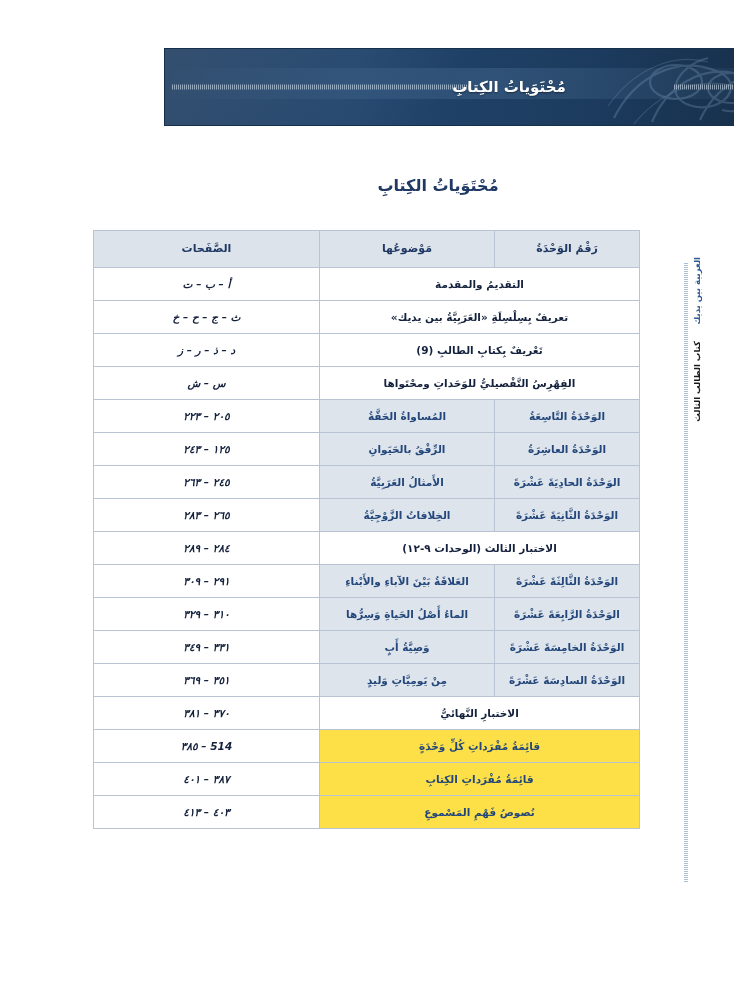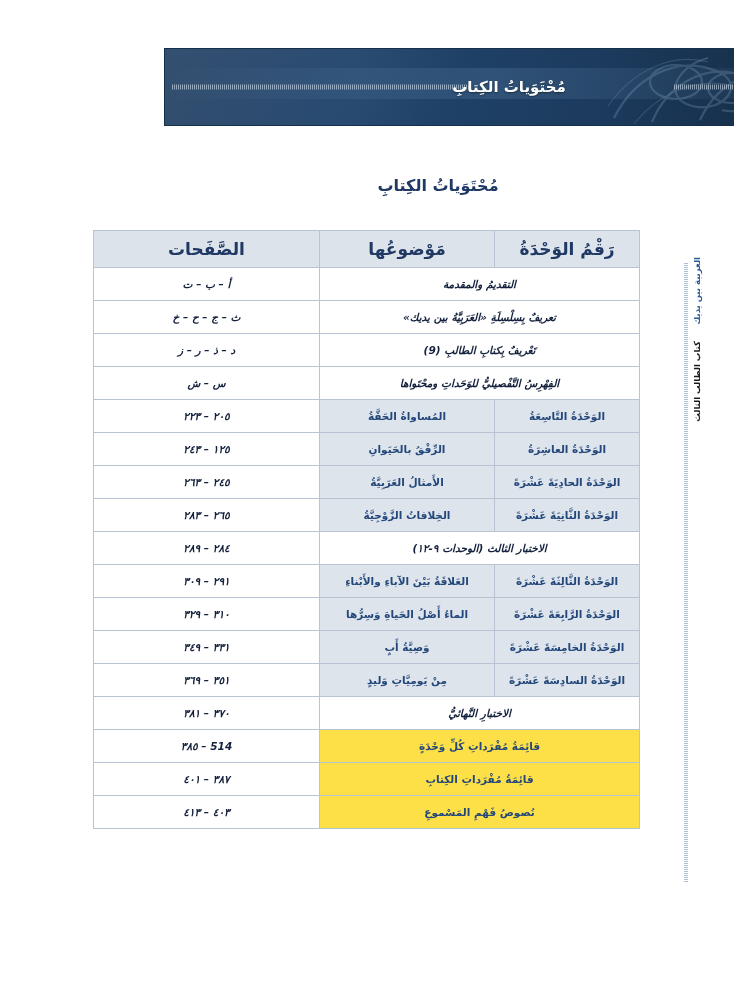--- a/index.html
+++ b/index.html
@@ -124,42 +124,41 @@
   }
   
   col.c-unit    { width: 145px; }
   col.c-subject { width: 175px; }
   col.c-pages   { width: 226px; }
 
   
   table.toc thead th {
     background: #dce3ea;
     color: #1f3864;
-    font-size: 17px;
+    font-size: 11px;
     height: 30px;
   }
   .cell-unit {
     background: #dde4ec;
     color: #23477a;
   }
   .cell-subject {
     background: #dde4ec;
     color: #23477a;
     margin-top: 12px;
   }
   .cell-pages {
     background: #ffffff;
     color: #14213d;
     letter-spacing: 0.5px;
     font-style: italic;
   }
   .cell-merged-plain {
     background: #ffffff;
     color: #14213d;
-    font-style: italic;
   }
   .cell-merged-unit {
     background: #fde047;
     color: #23477a;
   }
 
   
   .side-strip {
     position: absolute;
     right: 18px;

